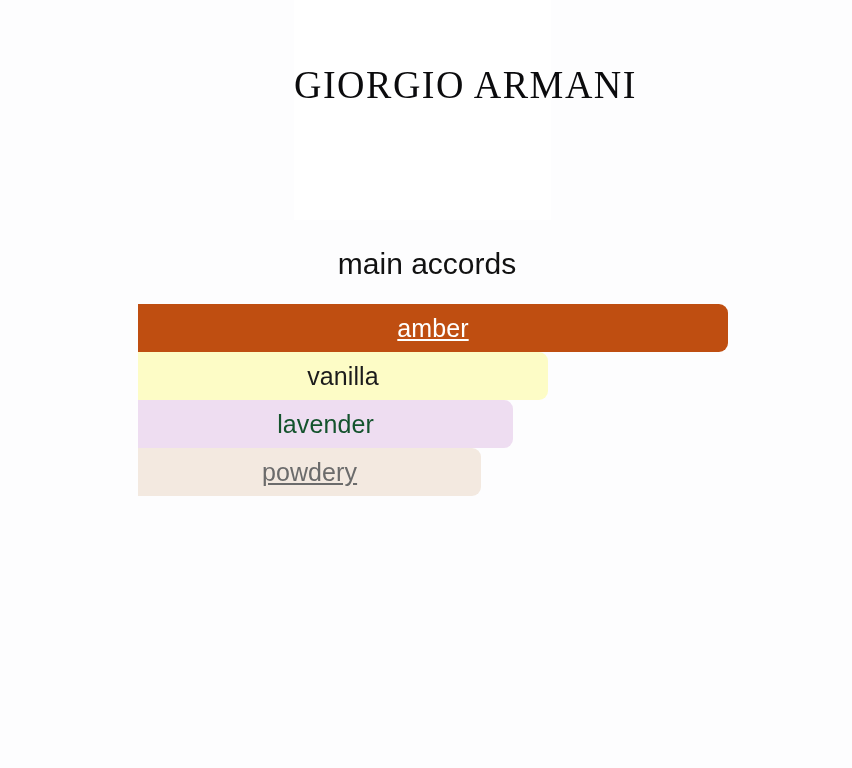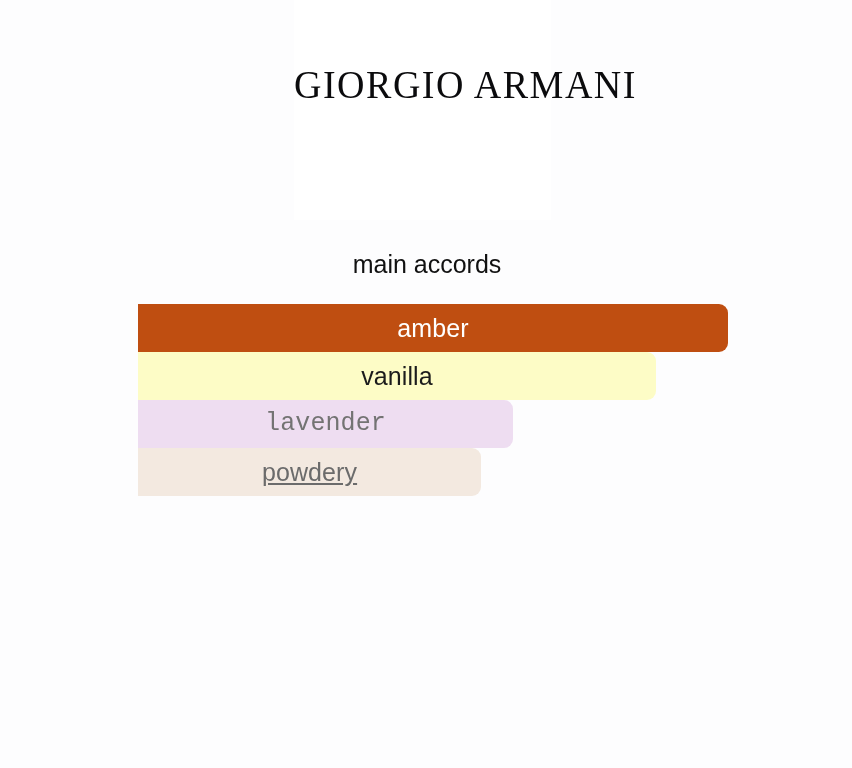--- a/index.html
+++ b/index.html
@@ -45,21 +45,21 @@
     position: absolute;
     left: 0;
     top: 248px;
     width: 852px;
   }
   .accords-title {
     width: 852px;
     text-align: center;
     padding-left: 2px;
     box-sizing: border-box;
-    font-size: 25px;
+    font-size: 30px;
     line-height: 32px;
     color: #111111;
     font-weight: 400;
   }
 
   .accords-bars {
     position: relative;
     margin-top: 24px;
     width: 852px;
     height: 192px;
@@ -86,25 +86,25 @@
 <body style="background: rgb(253, 253, 254);">
 
 <div class="brand-panel" style="background: rgb(255, 255, 255);">
   <div class="brand-logo" style="color: rgb(11, 11, 13);">GIORGIO ARMANI</div>
 </div>
 
 <div class="accords-section">
   <div class="accords-title" style="color: rgb(17, 17, 17);">main accords</div>
   <div class="accords-bars" id="accords-bars">
       <div class="accord-bar" style="top: 0px; width: 590px; background: rgb(191, 78, 17);">
-        <span class="accord-bar-label" style="color: rgb(255, 255, 255);">amber</span>
+        <span class="accord-bar-label" style="color: rgb(255, 255, 255); text-decoration: underline;">amber</span>
       </div>
-      <div class="accord-bar" style="top: 48px; width: 518px; background: rgb(253, 252, 198);">
+      <div class="accord-bar" style="top: 48px; width: 410px; background: rgb(253, 252, 198);">
         <span class="accord-bar-label" style="color: rgb(28, 28, 28);">vanilla</span>
       </div>
       <div class="accord-bar" style="top: 96px; width: 375px; background: rgb(238, 221, 241);">
-        <span class="accord-bar-label" style="color: #737373; font-family: Liberation Mono, monospace;">lavender</span>
+        <span class="accord-bar-label" style="color: #14532d;">lavender</span>
       </div>
       <div class="accord-bar" style="top: 144px; width: 343px; background: rgb(243, 233, 224);">
         <span class="accord-bar-label" style="color: rgb(107, 107, 107); text-decoration: underline;">powdery</span>
       </div>
     </div>
 </div>
 
 </body></html>

